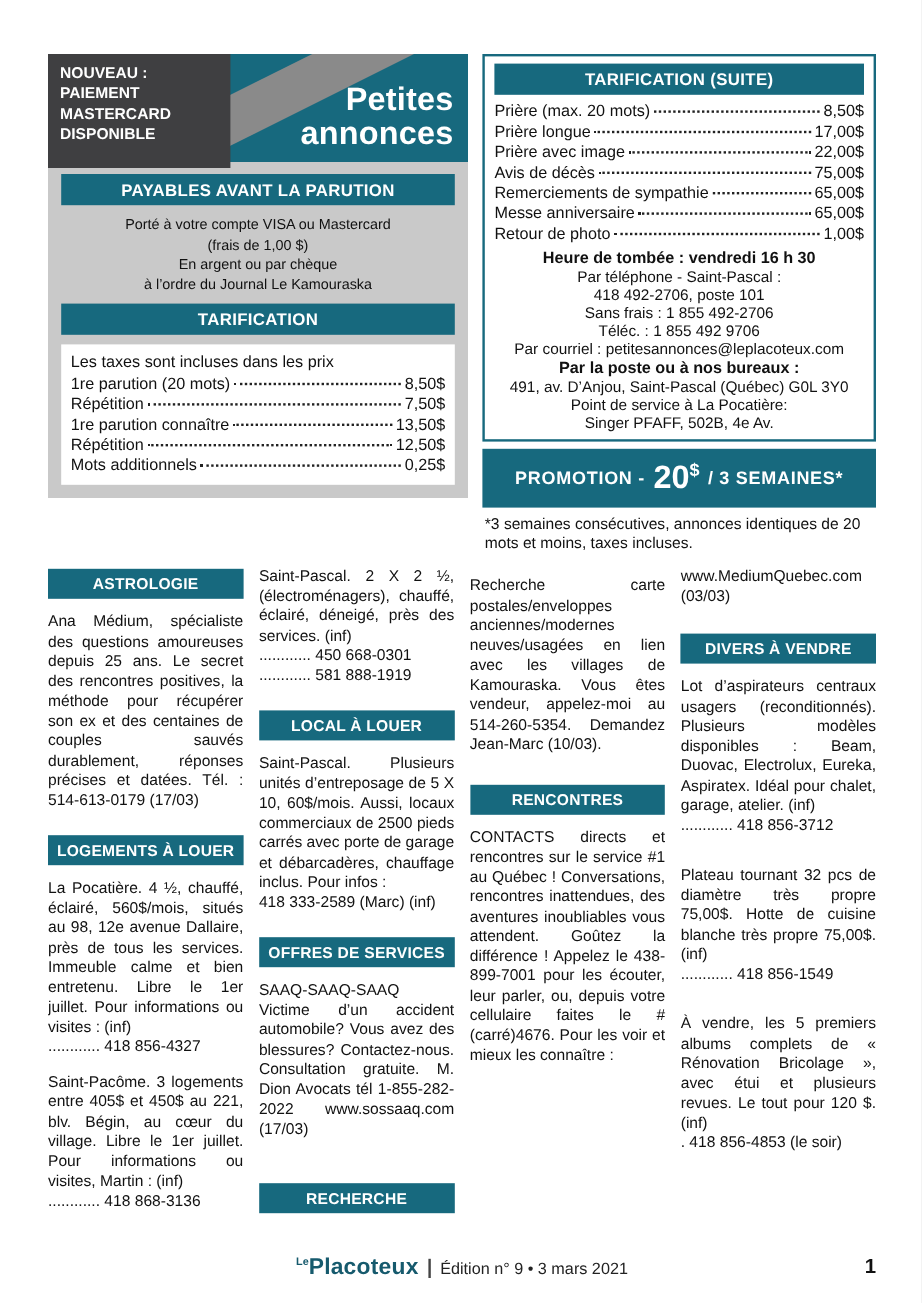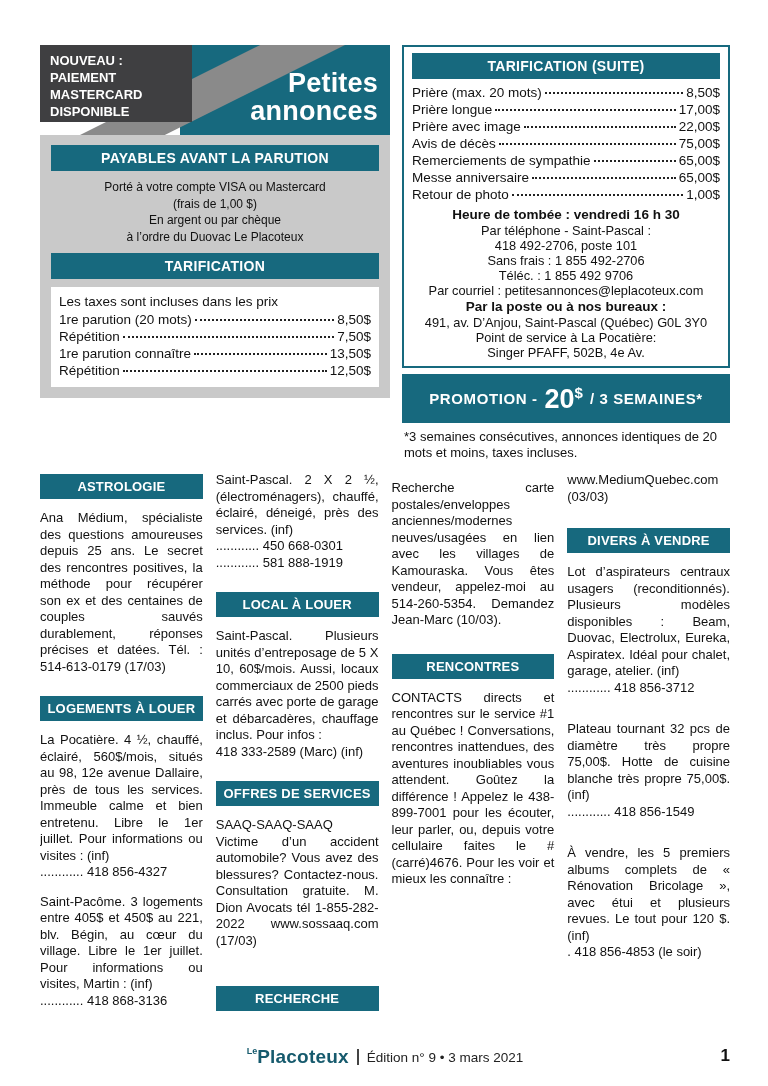--- a/index.html
+++ b/index.html
@@ -14,21 +14,21 @@
   .top-left{width:350px;flex:0 0 auto;}
   .top-right{flex:1;display:flex;flex-direction:column;min-width:0;}
 
   
   .masthead{position:relative;height:90px;}
   .teal-title{position:absolute;left:140px;top:0;right:0;bottom:0;background:#17697E;
     color:#fff;font-weight:bold;text-align:right;padding:24px 12px 0 0;box-sizing:border-box;z-index:1;}
   .teal-title div{font-size:27px;line-height:1.04;letter-spacing:.2px;}
   .gray-slash{position:absolute;left:40px;top:0;width:265px;height:90px;background:#8A8A8A;z-index:2;
     clip-path:polygon(68% 0,100% 0,32% 100%,0 100%);}
-  .nouveau{position:absolute;left:0;top:0;width:152px;height:77px;background:#3F3F41;color:#fff;
+  .nouveau{position:absolute;left:0;top:0;width:152px;height:95px;background:#3F3F41;color:#fff;
     font-weight:bold;font-size:13px;line-height:1.3;padding:8px 10px;box-sizing:border-box;
     white-space:pre-line;z-index:3;}
 
   
   .gray-panel{background:#C9C9C9;padding:10px 11px 11px;margin-top:0;}
   .teal-bar{background:#17697E;color:#fff;font-weight:bold;text-align:center;
     font-size:14px;padding:5px 2px;letter-spacing:.3px;}
   .pay-body{text-align:center;font-size:12px;line-height:16.5px;margin:8px 0;}
   .white-box{background:#fff;margin-top:8px;padding:6px 8px 8px;}
   .note{font-size:13.5px;line-height:18px;}
@@ -87,21 +87,21 @@
 MASTERCARD
 DISPONIBLE</div>
       </div>
 
       <div class="gray-panel">
         <div class="teal-bar">PAYABLES AVANT LA PARUTION</div>
         <div class="pay-body">
           <div>Porté à votre compte VISA ou Mastercard</div>
           <div>(frais de 1,00 $)</div>
           <div>En argent ou par chèque</div>
-          <div>à l’ordre du Duovac Le Placoteux</div>
+          <div>à l’ordre du Journal Le Kamouraska</div>
         </div>
         <div class="teal-bar">TARIFICATION</div>
         <div class="white-box">
           <div class="note">Les taxes sont incluses dans les prix</div>
           <div id="left-rows">
               <div class="price-row">
                 <span class="lbl">1re parution (20 mots)</span>
                 <span class="dots"></span>
                 <span class="prc">8,50$</span>
               </div>
@@ -112,20 +112,25 @@
               </div>
               <div class="price-row">
                 <span class="lbl">1re parution connaître</span>
                 <span class="dots"></span>
                 <span class="prc">13,50$</span>
               </div>
               <div class="price-row">
                 <span class="lbl">Répétition</span>
                 <span class="dots"></span>
                 <span class="prc">12,50$</span>
+              </div>
+              <div class="price-row">
+                <span class="lbl">Mots additionnels</span>
+                <span class="dots"></span>
+                <span class="prc">0,25$</span>
               </div>
             </div>
         </div>
       </div>
     </div>
 
     <div class="top-right">
       <div class="suite-box">
         <div class="teal-bar">TARIFICATION (SUITE)</div>
         <div id="suite-rows">

